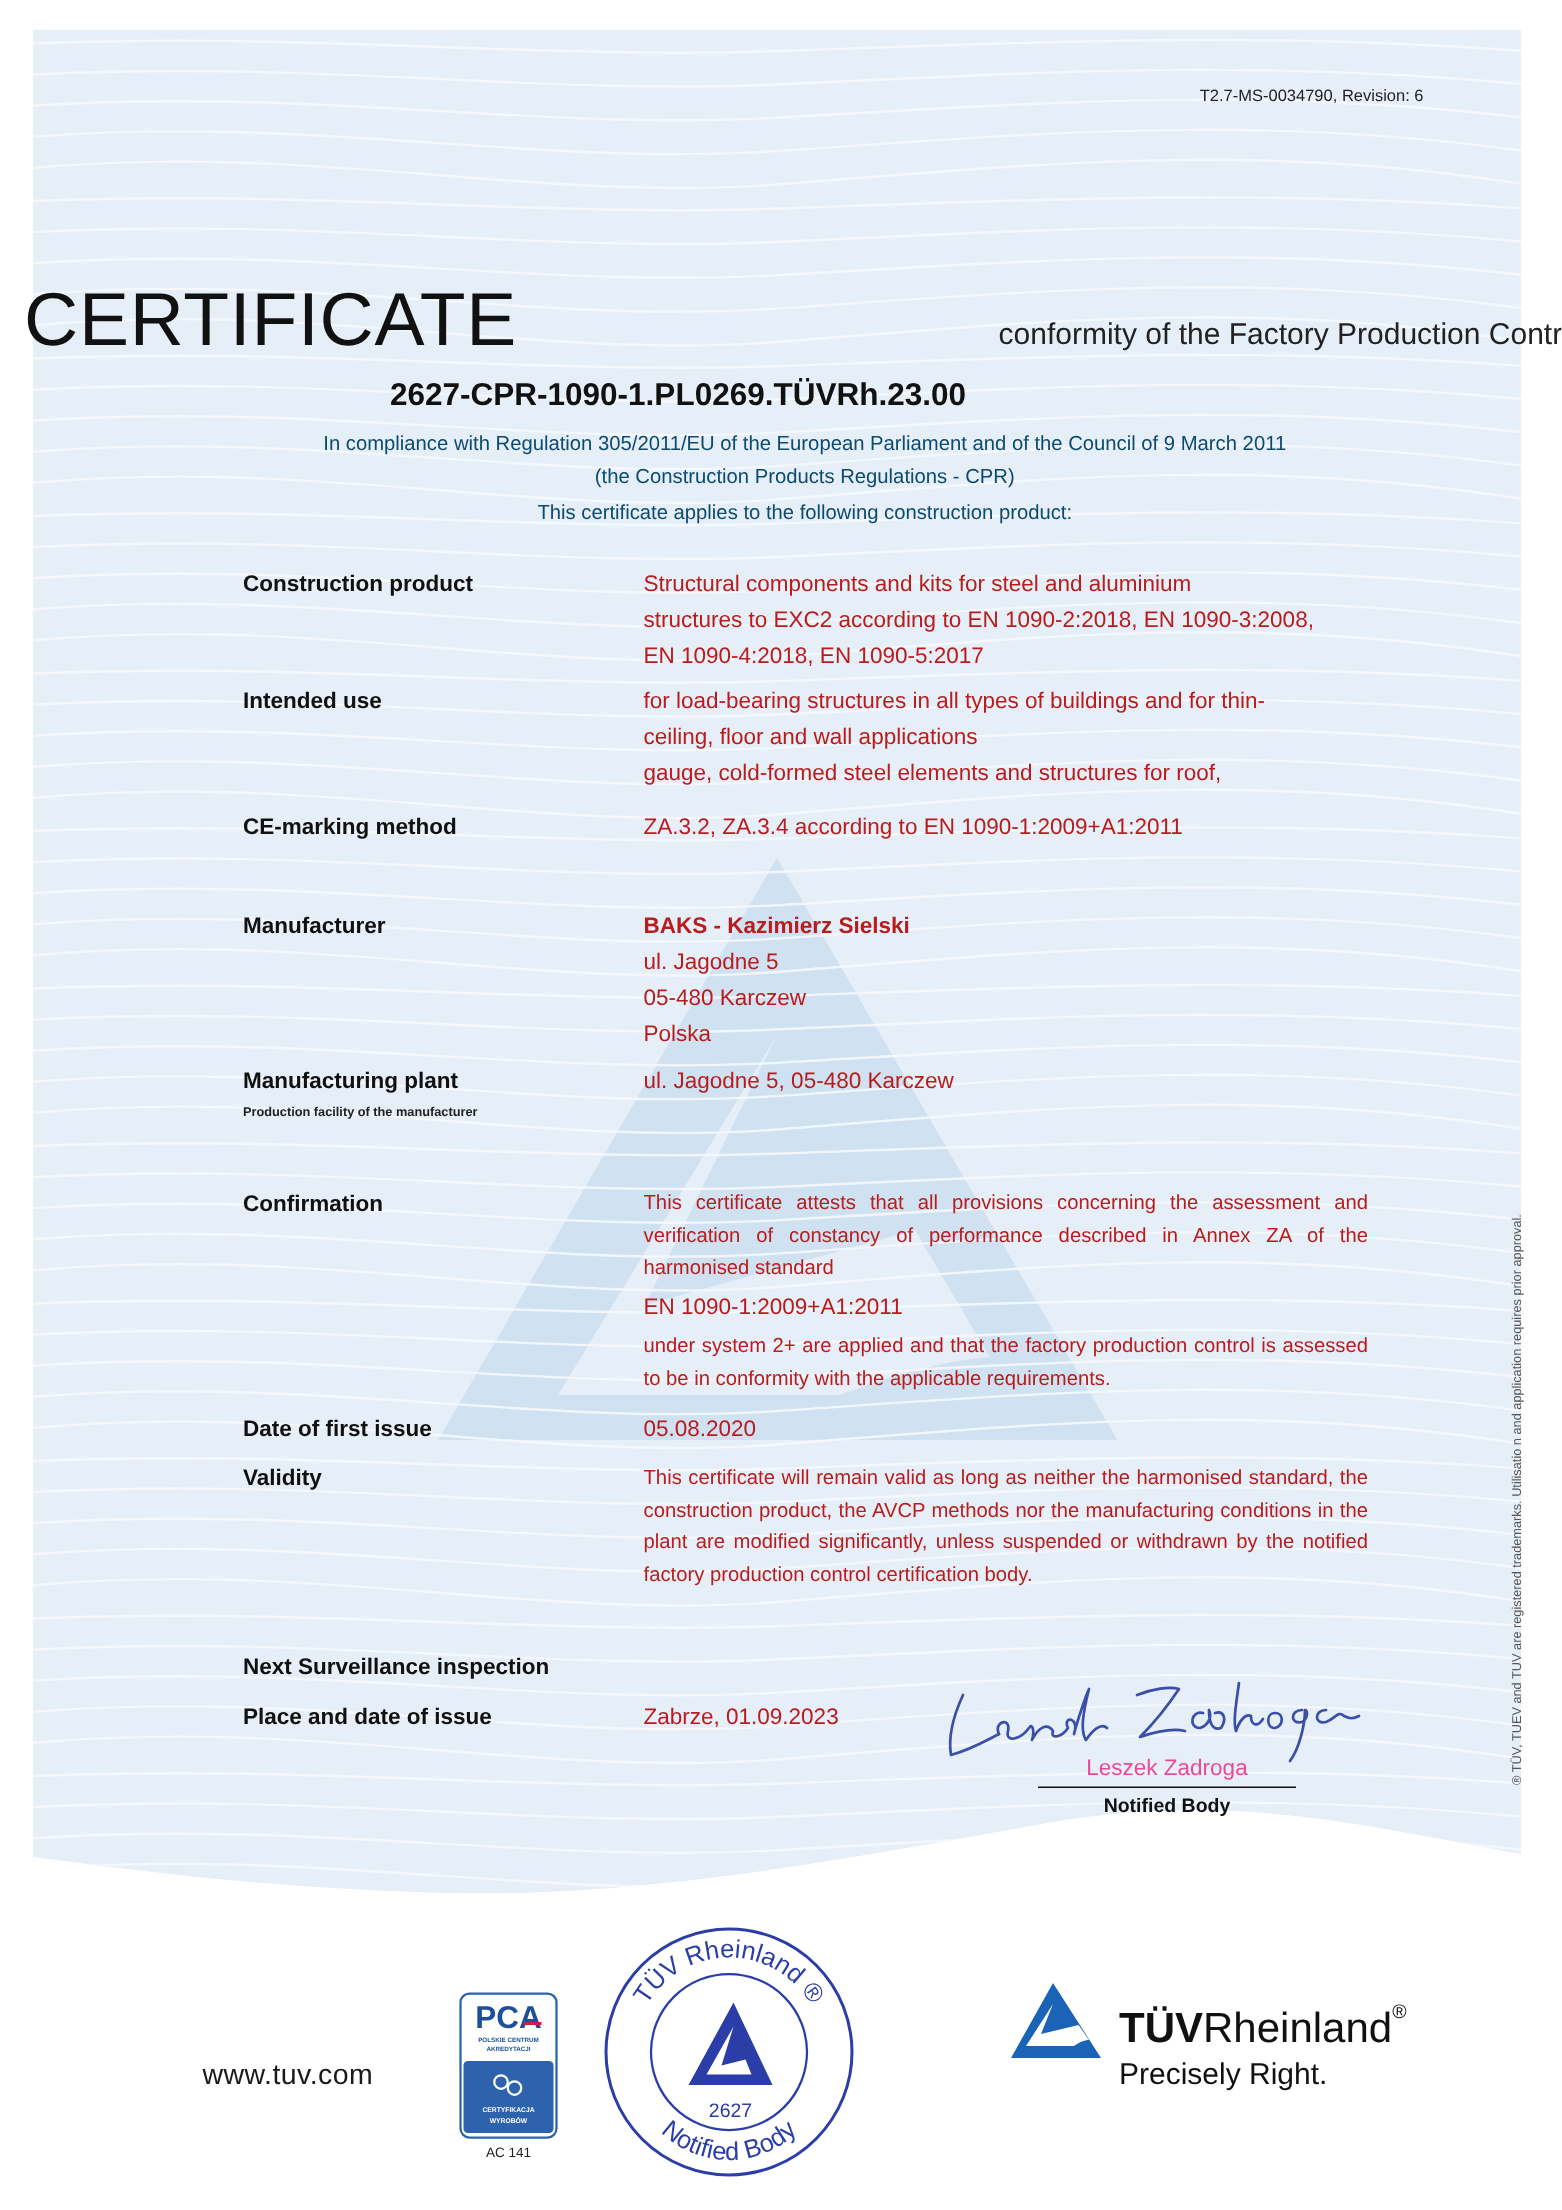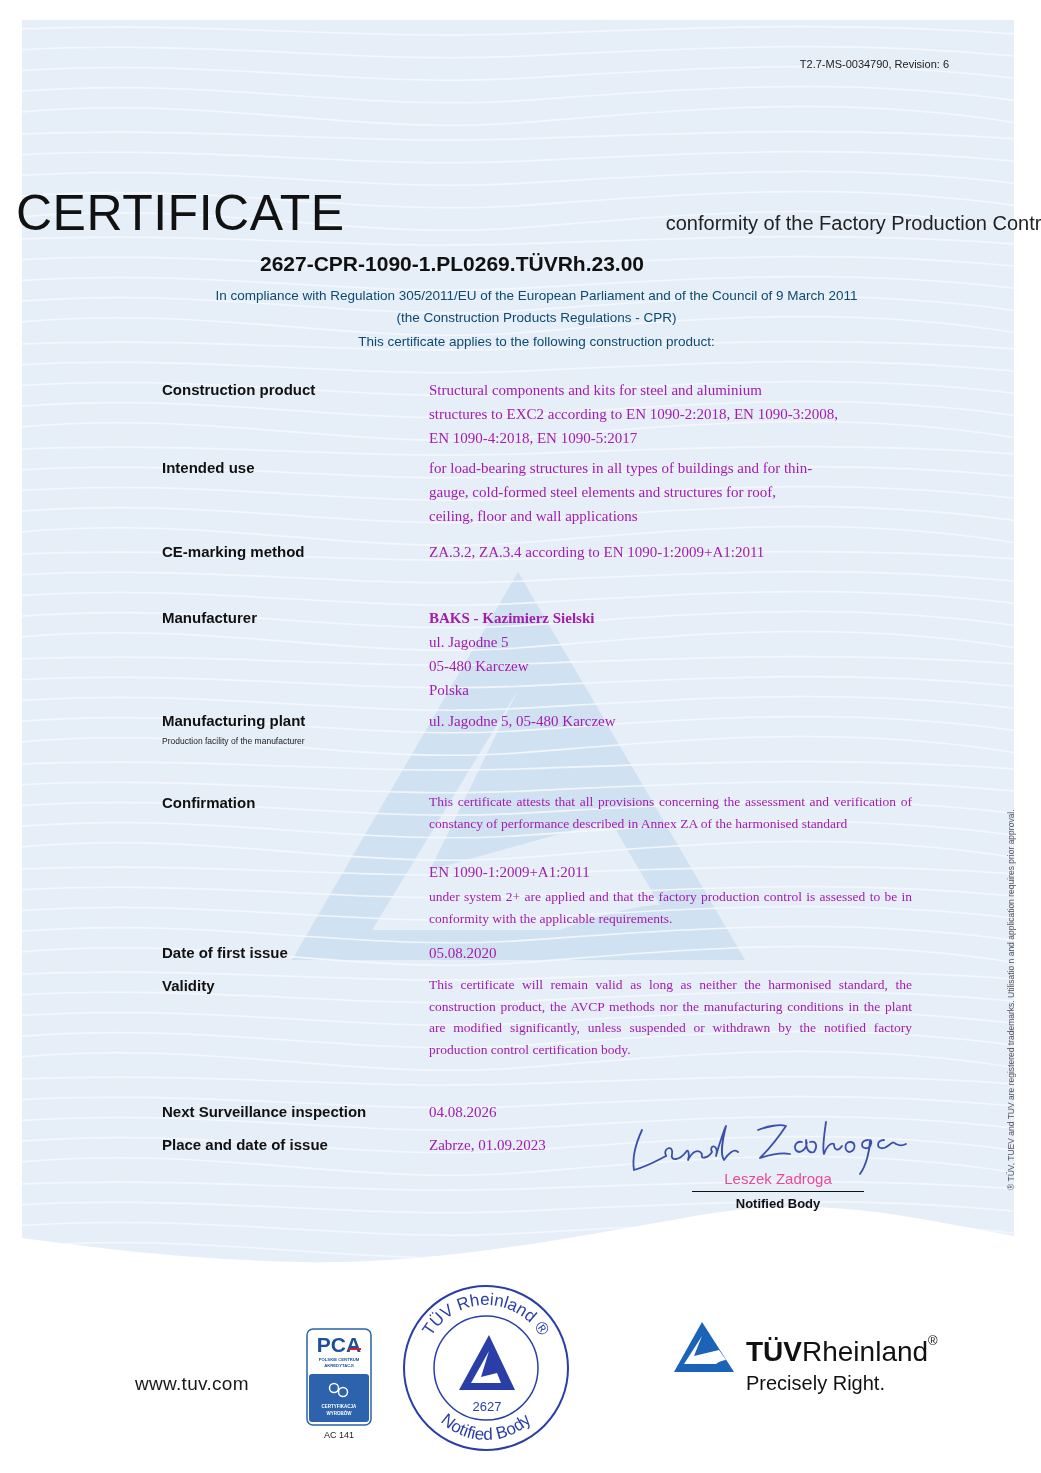--- a/index.html
+++ b/index.html
@@ -11,22 +11,22 @@
   }
   .panel-bg { position: absolute; left: 0; top: 0; width: 1041px; height: 1300px; z-index: 0; }
   .content { position: absolute; left: 16px; top: 0; width: 1041px; height: 1473px; z-index: 2; }
   .abs { position: absolute; }
   .docref { right: 108px; top: 58px; font-size: 11px; color: #222; }
   .title { left: 0; width: 1041px; top: 140px; text-align: left; font-size: 50px; letter-spacing: 0.5px; color: #111; margin-top: 44px; }
   .subtitle { left: 0; width: 1041px; top: 212px; text-align: right; font-size: 20px; color: #222; }
   .certno { left: 0; width: 872px; top: 252px; text-align: center; font-size: 21px; font-weight: bold; color: #111; }
   .intro { left: 0; width: 1041px; text-align: center; font-size: 13.5px; color: #0c4a6e; }
   .label { left: 146px; font-size: 15px; font-weight: bold; color: #111; }
-  .sublabel { left: 146px; font-size: 8.5px; color: #222; }
-  .value { left: 413px; width: 483px; font-size: 15px; line-height: 24px; color: #a21caf; font-family: Liberation Serif, serif; }
+  .sublabel { left: 146px; font-size: 8.5px; color: #222; font-weight: bold; }
+  .value { left: 413px; width: 483px; font-size: 15px; line-height: 24px; color: #b91c1c; }
   .value.small { font-size: 13.5px; line-height: 21.5px; text-align: justify; }
   .value .line { display: block; }
   .bold { font-weight: bold; }
   .sig-name { left: 676px; width: 172px; top: 1170px; text-align: center; font-size: 15px; color: #ec4899; }
   .sig-line { left: 676px; top: 1191px; width: 172px; height: 0; border-top: 1.5px solid #111; }
   .sig-role { left: 676px; width: 172px; top: 1196px; text-align: center; font-size: 13px; font-weight: bold; color: #111; }
   .side-note {
     left: 990px; top: 1190px; transform-origin: 0 0; transform: rotate(-90deg);
     font-size: 8.5px; color: #555; white-space: nowrap; width: 460px;
   }
@@ -128,22 +128,22 @@
   <div class="abs label" style="top:381px">Construction product</div>
   <div class="abs value" style="top:378px">
     <span class="line">Structural components and kits for steel and aluminium</span>
     <span class="line">structures to EXC2 according to EN 1090-2:2018, EN 1090-3:2008,</span>
     <span class="line">EN 1090-4:2018, EN 1090-5:2017</span>
   </div>
 
   <div class="abs label" style="top:459px">Intended use</div>
   <div class="abs value" style="top:456px">
     <span class="line">for load-bearing structures in all types of buildings and for thin-</span>
+    <span class="line">ceiling, floor and wall applications</span>
     <span class="line">gauge, cold-formed steel elements and structures for roof,</span>
-    <span class="line">ceiling, floor and wall applications</span>
   </div>
 
   <div class="abs label" style="top:543px">CE-marking method</div>
   <div class="abs value" style="top:540px">ZA.3.2, ZA.3.4 according to EN 1090-1:2009+A1:2011</div>
 
   <div class="abs label" style="top:609px">Manufacturer</div>
   <div class="abs value" style="top:606px">
     <span class="line bold">BAKS - Kazimierz Sielski</span>
     <span class="line">ul. Jagodne 5</span>
     <span class="line">05-480 Karczew</span>
@@ -159,21 +159,20 @@
   <div class="abs value" style="top:860px">EN 1090-1:2009+A1:2011</div>
   <div class="abs value small" style="top:886px">under system 2+ are applied and that the factory production control is assessed to be in conformity with the applicable requirements.</div>
 
   <div class="abs label" style="top:944px">Date of first issue</div>
   <div class="abs value" style="top:941px">05.08.2020</div>
 
   <div class="abs label" style="top:977px">Validity</div>
   <div class="abs value small" style="top:974px">This certificate will remain valid as long as neither the harmonised standard, the construction product, the AVCP methods nor the manufacturing conditions in the plant are modified significantly, unless suspended or withdrawn by the notified factory production control certification body.</div>
 
   <div class="abs label" style="top:1103px">Next Surveillance inspection</div>
-  <div class="abs value" style="top:1100px">04.08.2026</div>
 
   <div class="abs label" style="top:1136px">Place and date of issue</div>
   <div class="abs value" style="top:1133px">Zabrze, 01.09.2023</div>
 
   <svg class="abs" style="left:612px; top:1118px" width="280" height="60" viewBox="0 0 280 60">
     <g fill="none" stroke="#3a4fa8" stroke-width="1.8" stroke-linecap="round" stroke-linejoin="round">
       <path d="M14,12 C8,25 4,40 6,52 C20,48 30,42 38,38"></path>
       <path d="M38,38 C34,30 46,26 44,36 C42,44 52,42 58,34 C60,30 62,36 60,42 C64,34 70,30 74,36 C72,42 80,40 84,34 C80,26 92,26 88,38 C90,30 96,12 98,8 C94,24 92,36 96,42 C100,36 106,30 110,34"></path>
       <path d="M130,12 C140,8 152,6 158,8 C150,20 140,32 132,40 C144,36 154,34 162,36"></path>
       <path d="M174,24 C166,22 164,34 172,34 C178,32 180,26 178,22 C178,30 180,36 186,34 C190,28 188,22 182,24"></path>

